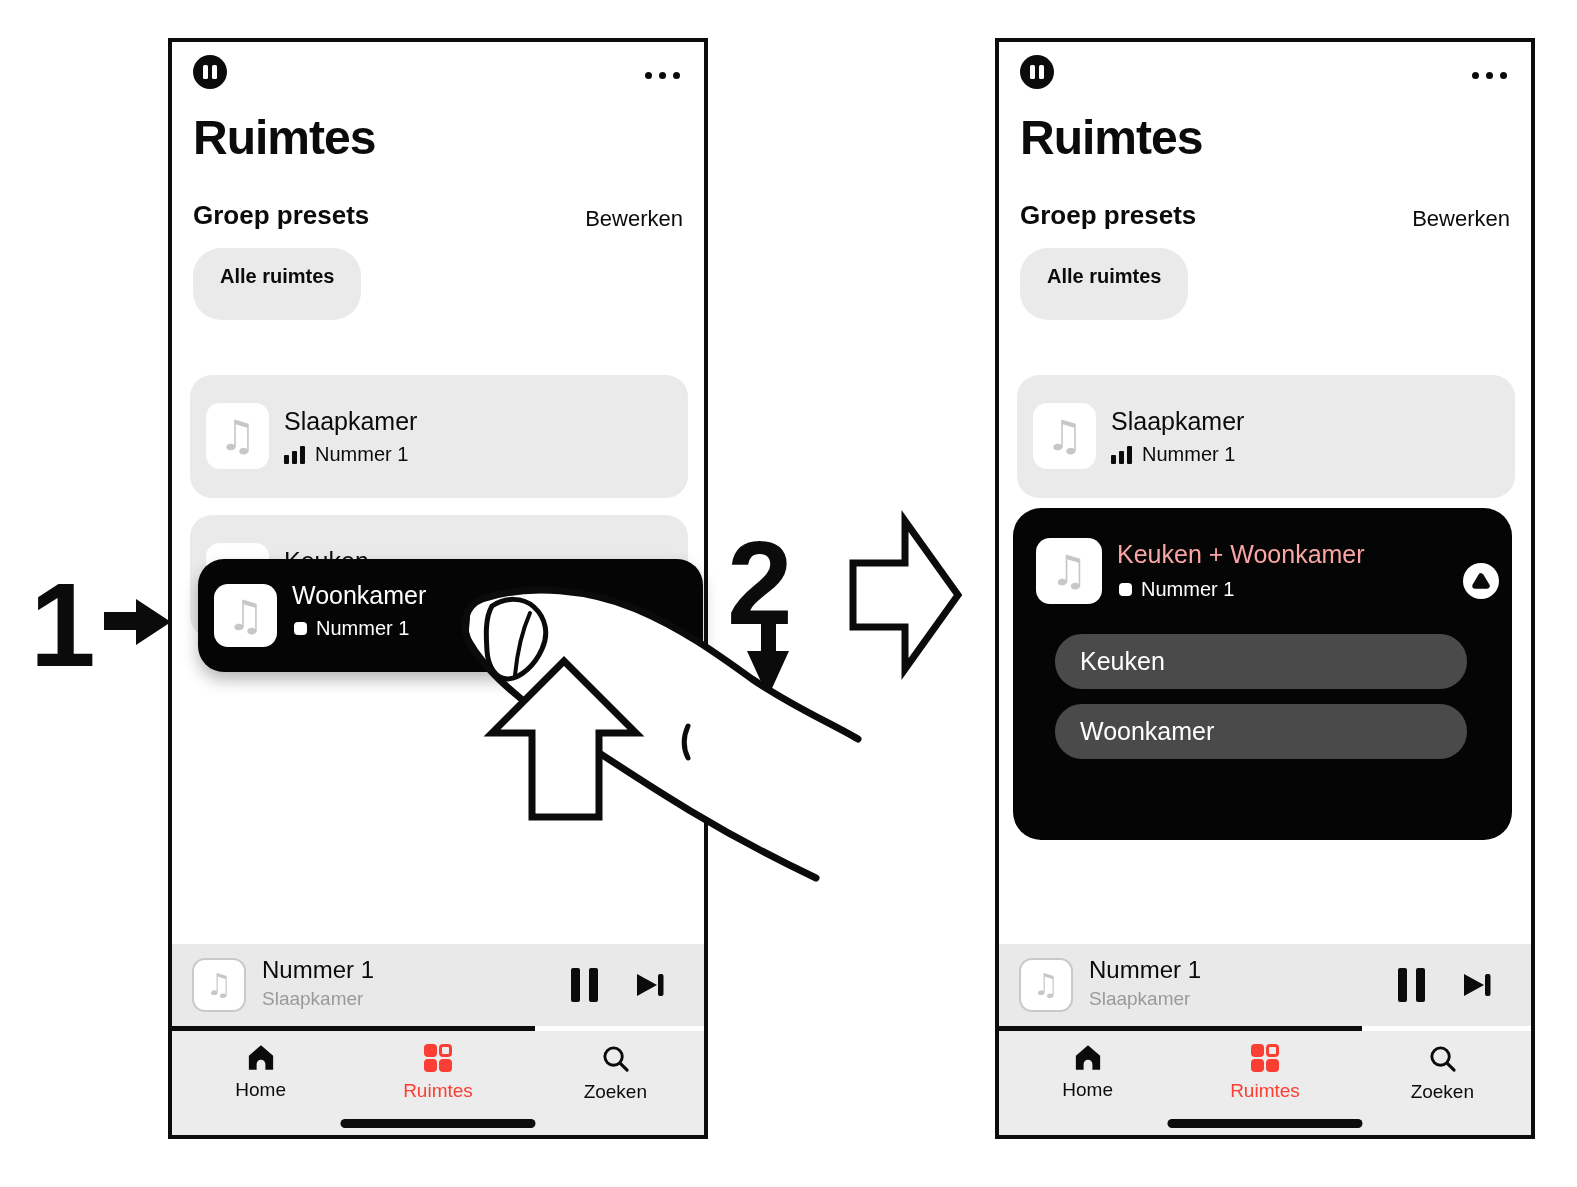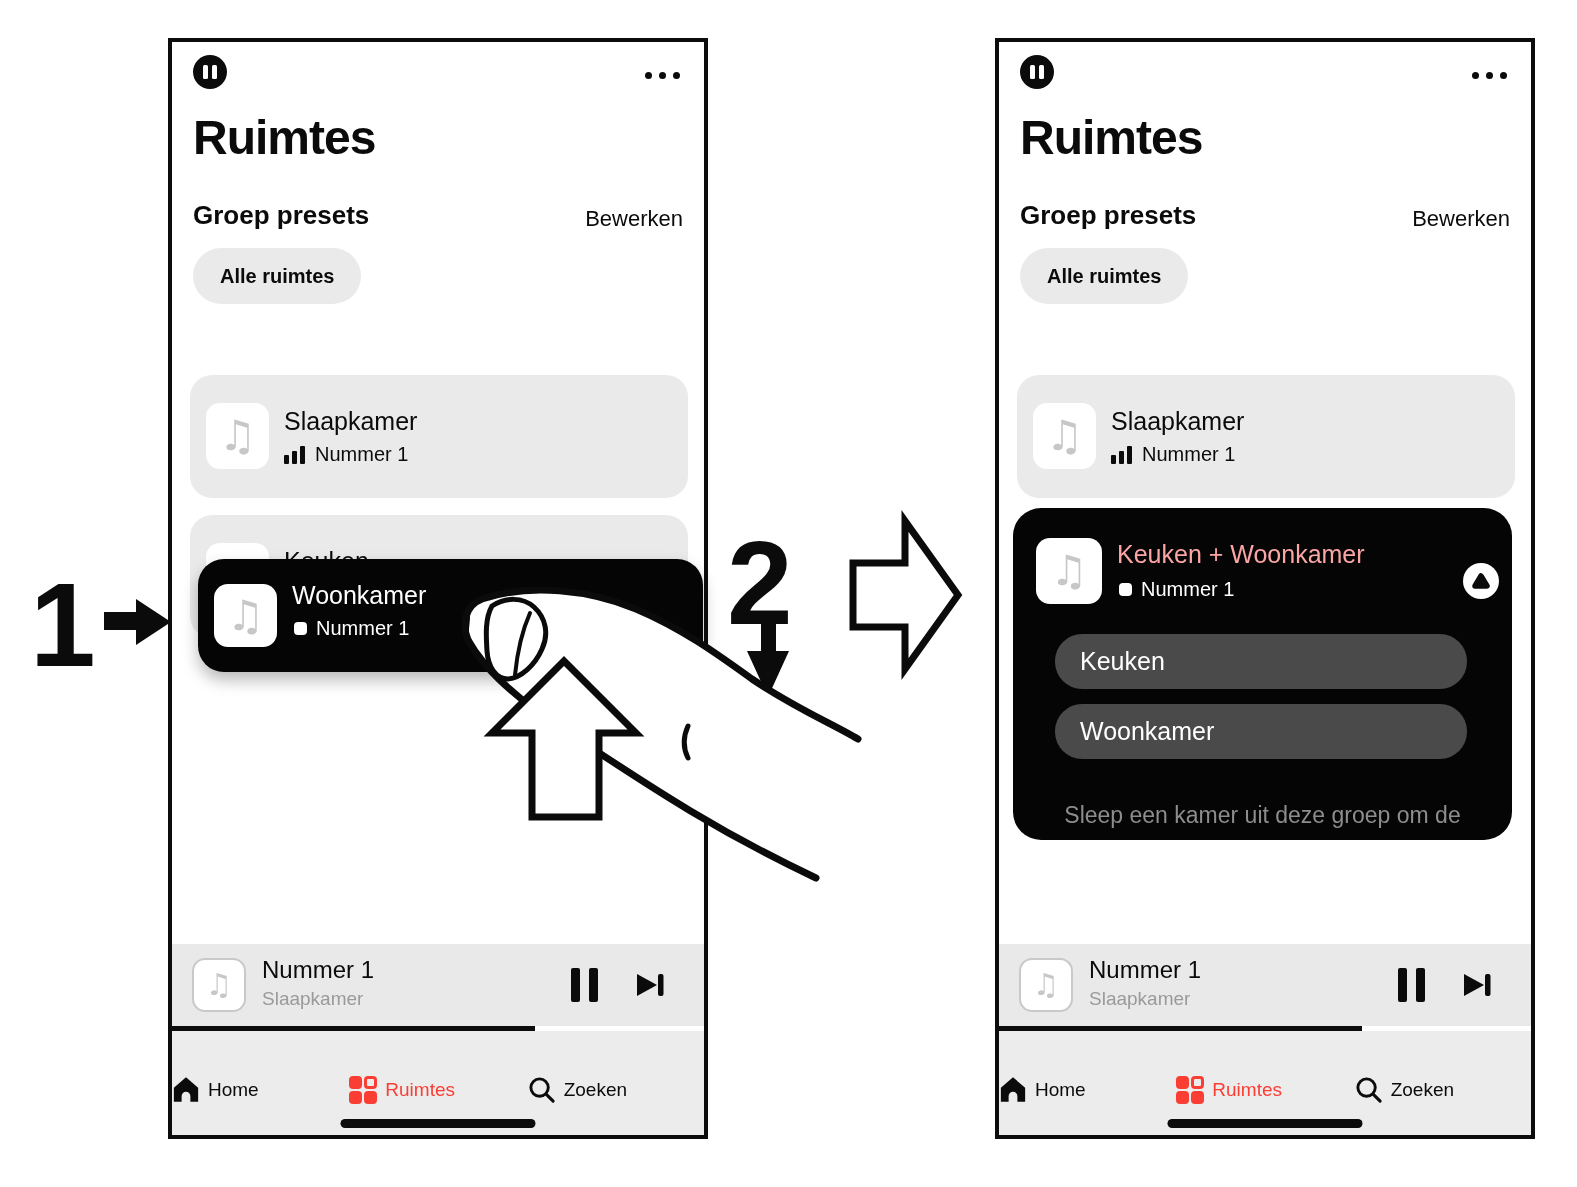--- a/index.html
+++ b/index.html
@@ -15,21 +15,21 @@
 
   
   .pause-badge { position:absolute; left:21px; top:13px; width:34px; height:34px; border-radius:50%;
                  background:#0b0b0b; display:flex; align-items:center; justify-content:center; gap:4px; }
   .pause-badge i { width:5px; height:14px; background:#fff; border-radius:1.5px; }
   .ellipsis { position:absolute; right:24px; top:30px; display:flex; gap:7px; }
   .ellipsis i { width:7px; height:7px; border-radius:50%; background:#0b0b0b; }
   .screen-title { position:absolute; left:21px; top:68px; font-size:48px; font-weight:700; letter-spacing:-1px; }
   .section-label { position:absolute; left:21px; top:158px; font-size:26px; font-weight:700; }
   .edit-link { position:absolute; right:21px; top:164px; font-size:22px;margin-left:36px; }
-  .all-rooms-pill { position:absolute; left:21px; top:206px; height:56px; line-height:56px;
+  .all-rooms-pill { position:absolute; left:21px; top:206px; height:72px; line-height:56px;
                     padding:0 27px; background:#EAEAEA; border-radius:28px; font-size:20px; font-weight:700; }
 
   
   .room-card { position:absolute; left:18px; width:498px; height:123px; background:#EAEAEA; border-radius:22px; }
   .card-slaap  { top:333px; }
   .card-keuken { top:473px; }
   .art { display:flex; align-items:center; justify-content:center; background:#fff; border-radius:14px; }
   .room-card .art { position:absolute; left:16px; top:28px; width:63px; height:66px; }
   .note { font-family:"DejaVu Sans", sans-serif; color:#c7c7c7; font-size:42px; line-height:1; }
   .rc-title { position:absolute; left:94px; top:32px; font-size:25px; }
@@ -72,21 +72,21 @@
   .p-pause { position:absolute; left:399px; top:24px; display:flex; gap:9px; }
   .p-pause i { width:9px; height:34px; background:#0b0b0b; border-radius:2px; }
   .p-next  { position:absolute; left:462px; top:25px; width:32px; height:32px; }
 
   
   .boundary { position:absolute; left:0; top:984px; width:532px; height:5px; background:#fff; }
   .boundary .prog { width:363px; height:5px; background:#0b0b0b; }
 
   
   .tabbar { position:absolute; left:0; top:989px; width:532px; height:104px; background:#ececec; display:flex; }
-  .tab { flex:1; display:flex; flex-direction:row; align-items:center; padding-top:13px; gap:8px;
+  .tab { flex:1; display:flex; flex-direction:column; align-items:center; padding-top:13px; gap:8px;
          font-size:19px; color:#0b0b0b; }
   .tab.active { color:#FB3E33; }
   .grid-icon { position:relative; width:28px; height:28px; }
   .grid-icon i { position:absolute; width:13px; height:13px; background:#FB3E33; border-radius:4px; }
   .grid-icon i.tl{left:0;top:0;} .grid-icon i.bl{left:0;top:15px;} .grid-icon i.br{left:15px;top:15px;}
   .grid-icon i.tr{left:15px;top:0; background:transparent; border:3.5px solid #FB3E33;}
   .home-indicator { position:absolute; left:50%; transform:translateX(-50%); bottom:7px;
                     width:195px; height:9px; border-radius:5px; background:#0b0b0b; }
 
   
@@ -233,21 +233,20 @@
         <span class="sq-bullet"></span>
         <span>Nummer 1</span>
       </div>
       <div class="out-circle">
         <svg width="22" height="20" viewBox="0 0 22 20">
           <path d="M11 5 L17 15 L5 15 Z" fill="#0b0b0b" stroke="#0b0b0b" stroke-width="5.5" stroke-linejoin="round"></path>
         </svg>
       </div>
       <div class="member-pill member-1">Keuken</div>
       <div class="member-pill member-2">Woonkamer</div>
-      <div class="gc-hint">Sleep een kamer uit deze groep om de</div>
     </div>
 
     <div class="player">
       <div class="p-art">
           <span class="note">♫</span>
         </div>
       <div class="p-title">Nummer 1</div>
       <div class="p-room">Slaapkamer</div>
       <div class="p-pause">
           <i></i>

